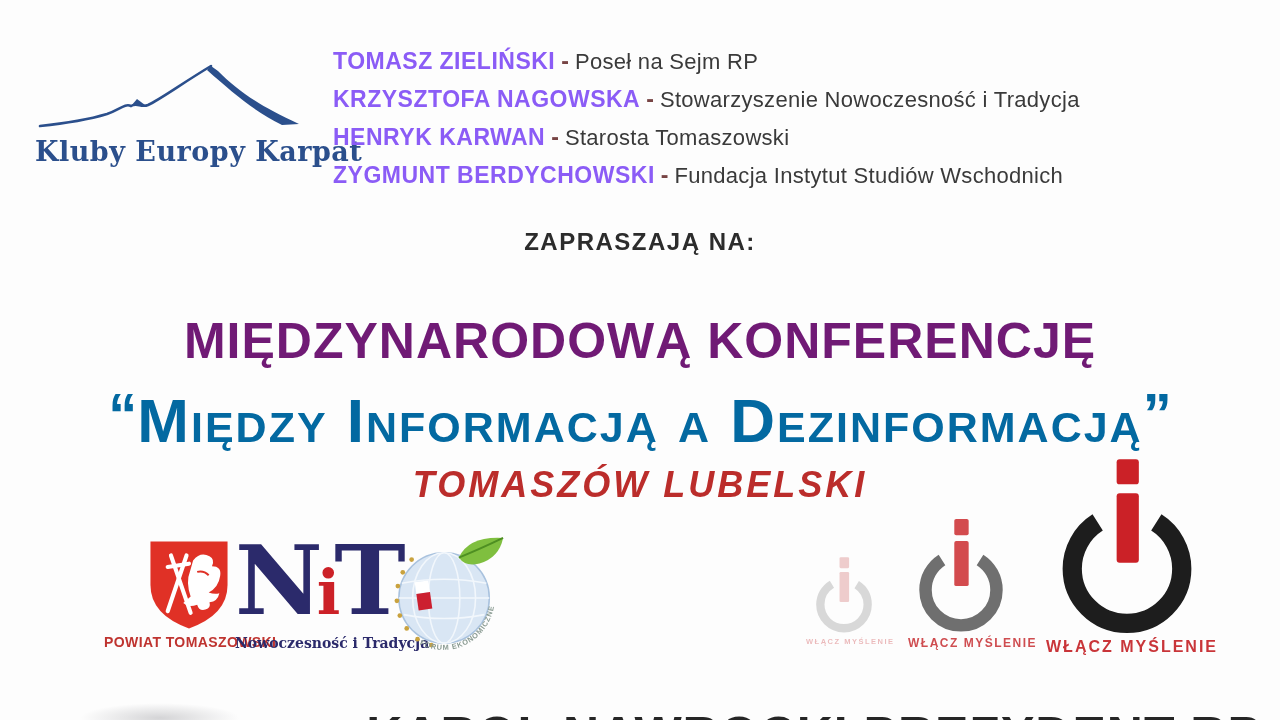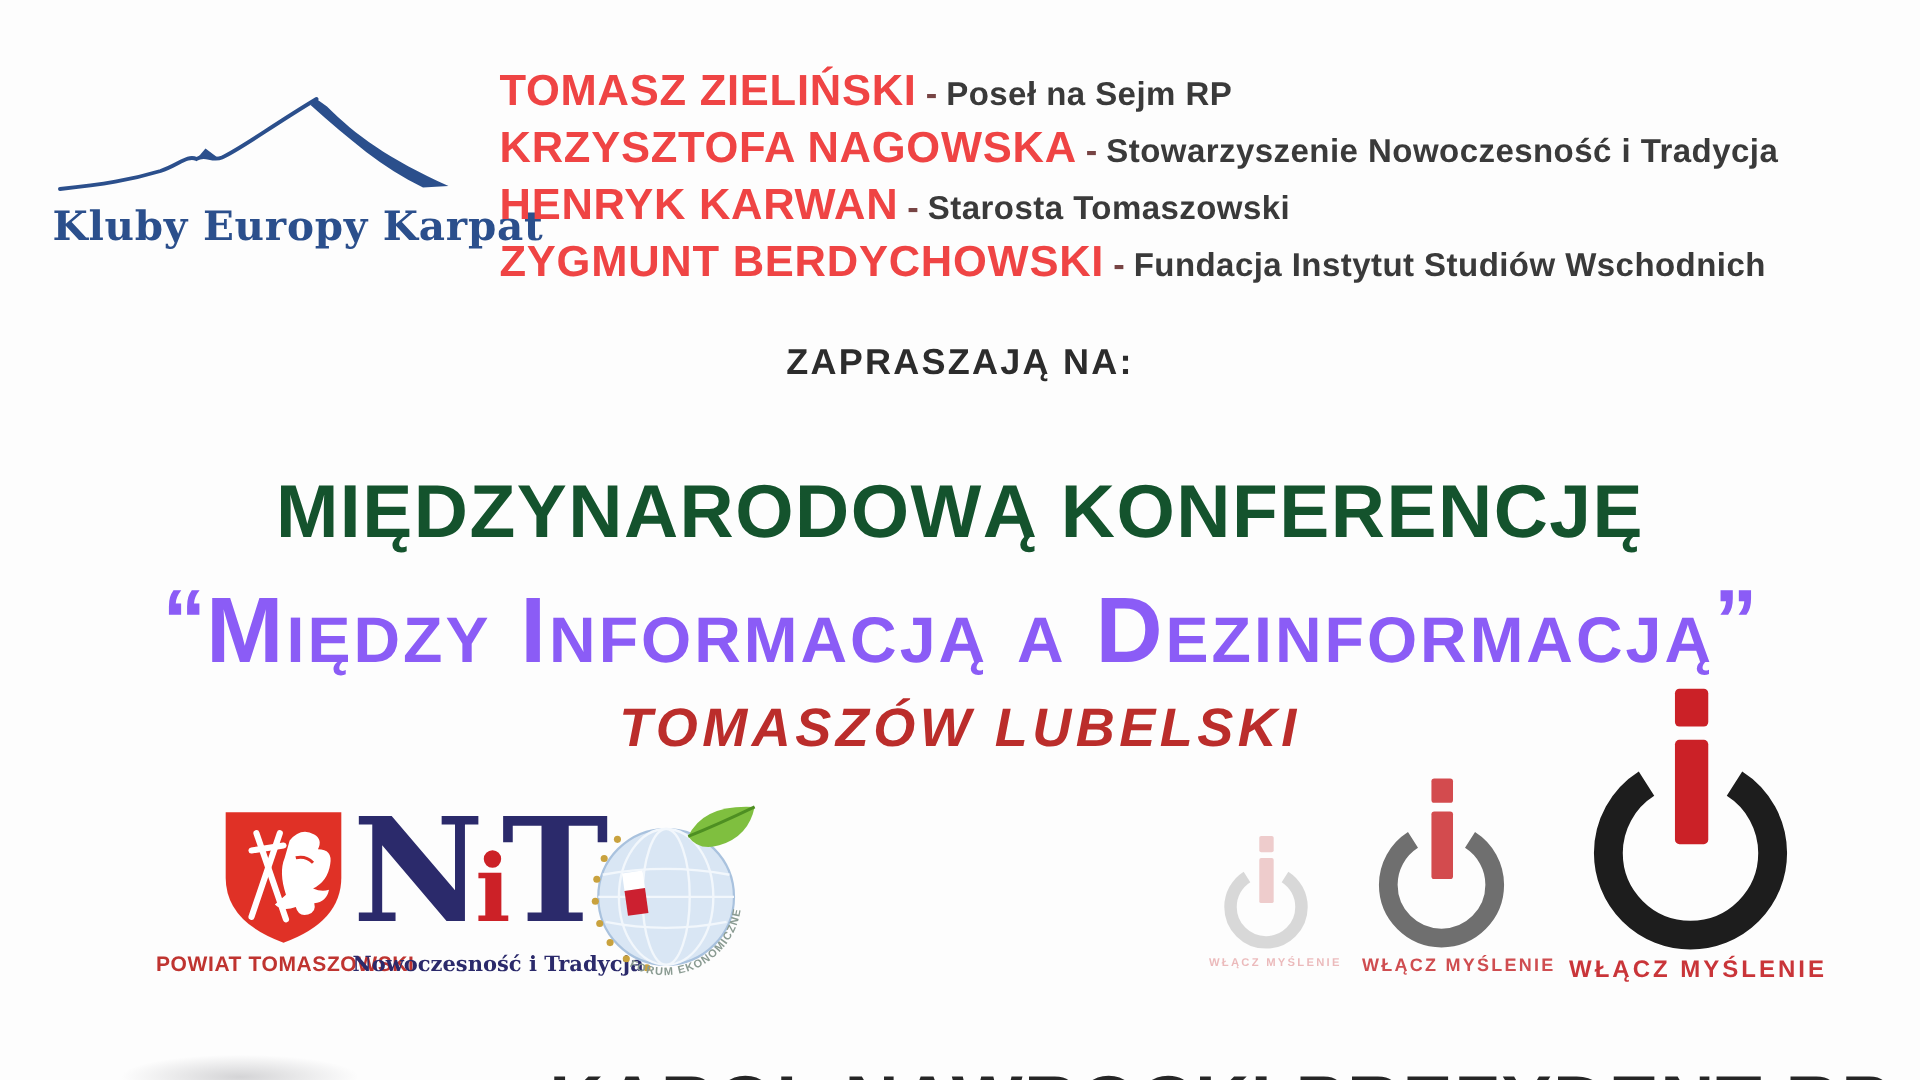--- a/index.html
+++ b/index.html
@@ -11,35 +11,35 @@
   .kluby{position:absolute;left:35px;top:62px;width:275px;}
   .kluby svg{display:block;width:272px;height:74px;}
   .kluby-label{
     margin-top:0px;text-align:center;color:#2b4f8c;
     font-family:"DejaVu Serif","Liberation Serif",serif;
     font-weight:700;font-size:27px;letter-spacing:.5px;white-space:nowrap;
   }
   
   .organizers{position:absolute;left:333px;top:42px;}
   .org-row{height:38px;line-height:38px;white-space:nowrap;}
-  .org-name{font-weight:800;color:#ef4444;font-size:29px;letter-spacing:.5px;}
+  .org-name{font-weight:800;color:#8b5cf6;font-size:23px;letter-spacing:.5px;}
   .org-sep{font-weight:800;color:#774444;font-size:23px;padding:0 6px;}
-  .org-role{font-weight:700;color:#3a3a3a;font-size:22px;letter-spacing:.3px;}
+  .org-role{font-weight:400;color:#3a3a3a;font-size:22px;letter-spacing:.3px;}
   
   .invite{
     position:absolute;left:0;top:228px;width:100%;text-align:center;
     font-size:24px;font-weight:800;color:#2c2c2c;letter-spacing:1.5px;
   }
   .title1{
     position:absolute;left:0;top:312px;width:100%;text-align:center;
-    font-size:50px;font-weight:800;color:#14532d;letter-spacing:1px;white-space:nowrap;
+    font-size:50px;font-weight:800;color:#701a75;letter-spacing:1px;white-space:nowrap;
   }
   .title2{
     position:absolute;left:0;top:380px;width:100%;text-align:center;
-    color:#8b5cf6;white-space:nowrap;
+    color:#0369a1;white-space:nowrap;
   }
   .title2 .t2-main{
     font-variant:small-caps;font-size:62px;font-weight:800;letter-spacing:2px;
   }
   .title2 .t2-quote{font-size:58px;font-weight:800;vertical-align:8px;}
   .location{
     position:absolute;left:0;top:464px;width:100%;text-align:center;
     font-size:36px;font-weight:800;font-style:italic;color:#bb2d2b;letter-spacing:3px;
   }
   

